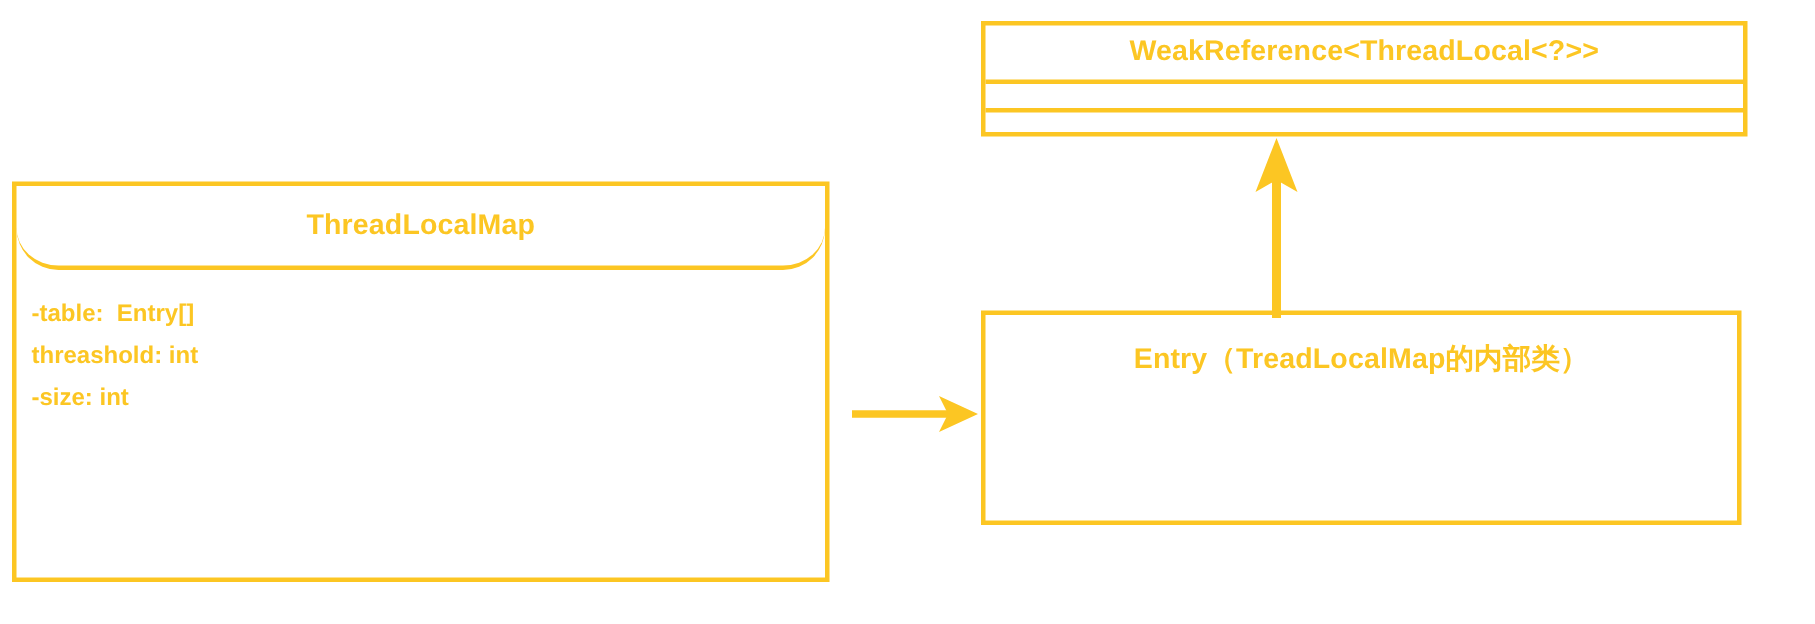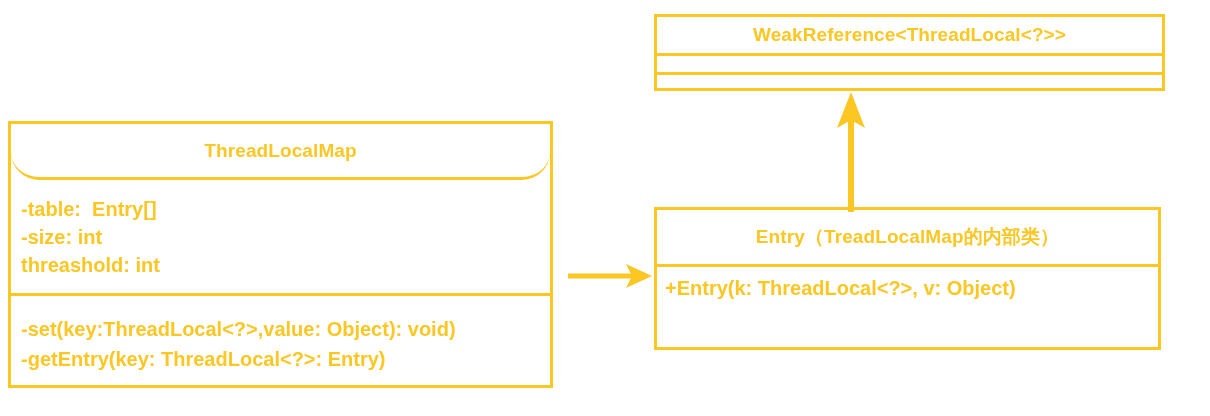--- a/index.html
+++ b/index.html
@@ -52,21 +52,21 @@
   }
   .uml-members {
     display: flex;
     flex-direction: column;
     justify-content: center;
     padding-left: 10px;
   }
   .uml-member {
     color: #fcc623;
     font-weight: bold;
-    font-size: 20px;
+    font-size: 16px;
     line-height: 27px;
     white-space: pre;
   }
   .uml-empty {
     height: 100%;
   }
 
   
   #threadlocalmap-class {
     left: 8px;
@@ -126,28 +126,24 @@
 <div class="uml-canvas">
 
   <div class="uml-class" id="threadlocalmap-class">
 
     <div class="uml-compartment uml-title c-title">
       <span class="uml-title-text">ThreadLocalMap</span>
     </div>
 
     <div class="uml-compartment uml-members c-attrs">
       <div class="uml-member">-table:  Entry[]</div>
+      <div class="uml-member">threashold: int</div>
       <div class="uml-member">-size: int</div>
-      <div class="uml-member">threashold: int</div>
     </div>
 
-    <div class="uml-compartment uml-members c-methods">
-      <div class="uml-member">-set(key:ThreadLocal&lt;?&gt;,value: Object): void)</div>
-      <div class="uml-member">-getEntry(key: ThreadLocal&lt;?&gt;: Entry)</div>
-    </div>
   </div>
 
   <div class="uml-class" id="weakreference-class">
 
     <div class="uml-compartment uml-title c-title">
       <span class="uml-title-text">WeakReference&lt;ThreadLocal&lt;?&gt;&gt;</span>
     </div>
 
     <div class="uml-compartment uml-members c-attrs">
       <div class="uml-empty"></div>
@@ -158,23 +154,20 @@
     </div>
   </div>
 
   <div class="uml-class" id="entry-class">
 
     <div class="uml-compartment uml-title c-title">
       <span class="uml-title-text">Entry（TreadLocalMap的内部类）</span>
     </div>
 
 
-    <div class="uml-compartment uml-members c-methods">
-      <div class="uml-member">+Entry(k: ThreadLocal&lt;?&gt;, v: Object)</div>
-    </div>
   </div>
 
   <svg id="assoc-map-to-entry" viewBox="0 0 85 32">
     <line x1="0" y1="16" x2="64" y2="16" stroke="#fcc623" stroke-width="5"></line>
     <polygon points="84,16 58,4 64,16 58,28" fill="#fcc623"></polygon>
   </svg>
 
   <svg id="assoc-entry-to-weakref" viewBox="0 0 38 122">
     <line x1="19" y1="122" x2="19" y2="28" stroke="#fcc623" stroke-width="6"></line>
     <polygon points="19,2 5,38 19,30 33,38" fill="#fcc623"></polygon>

